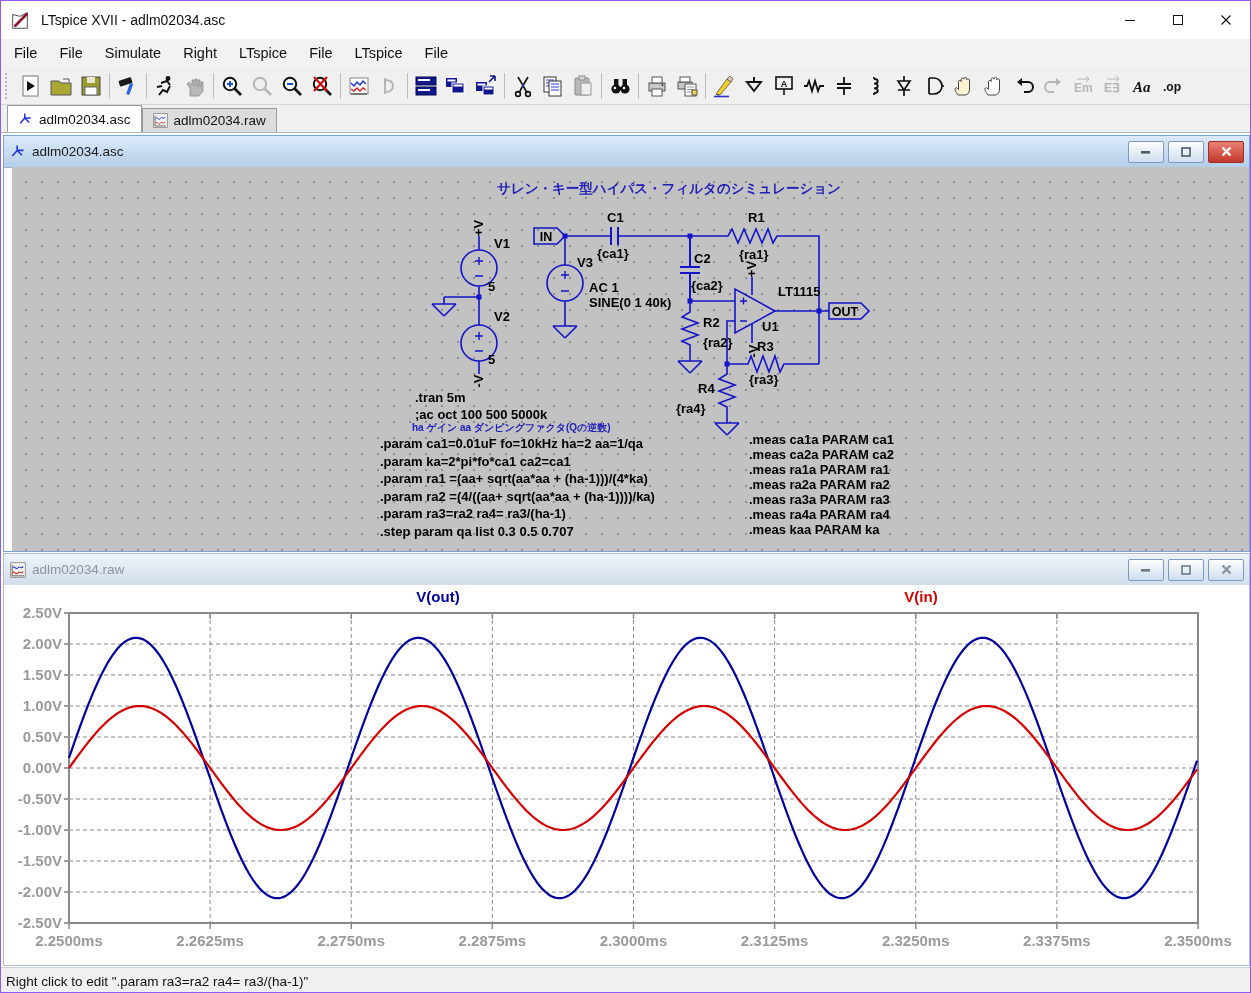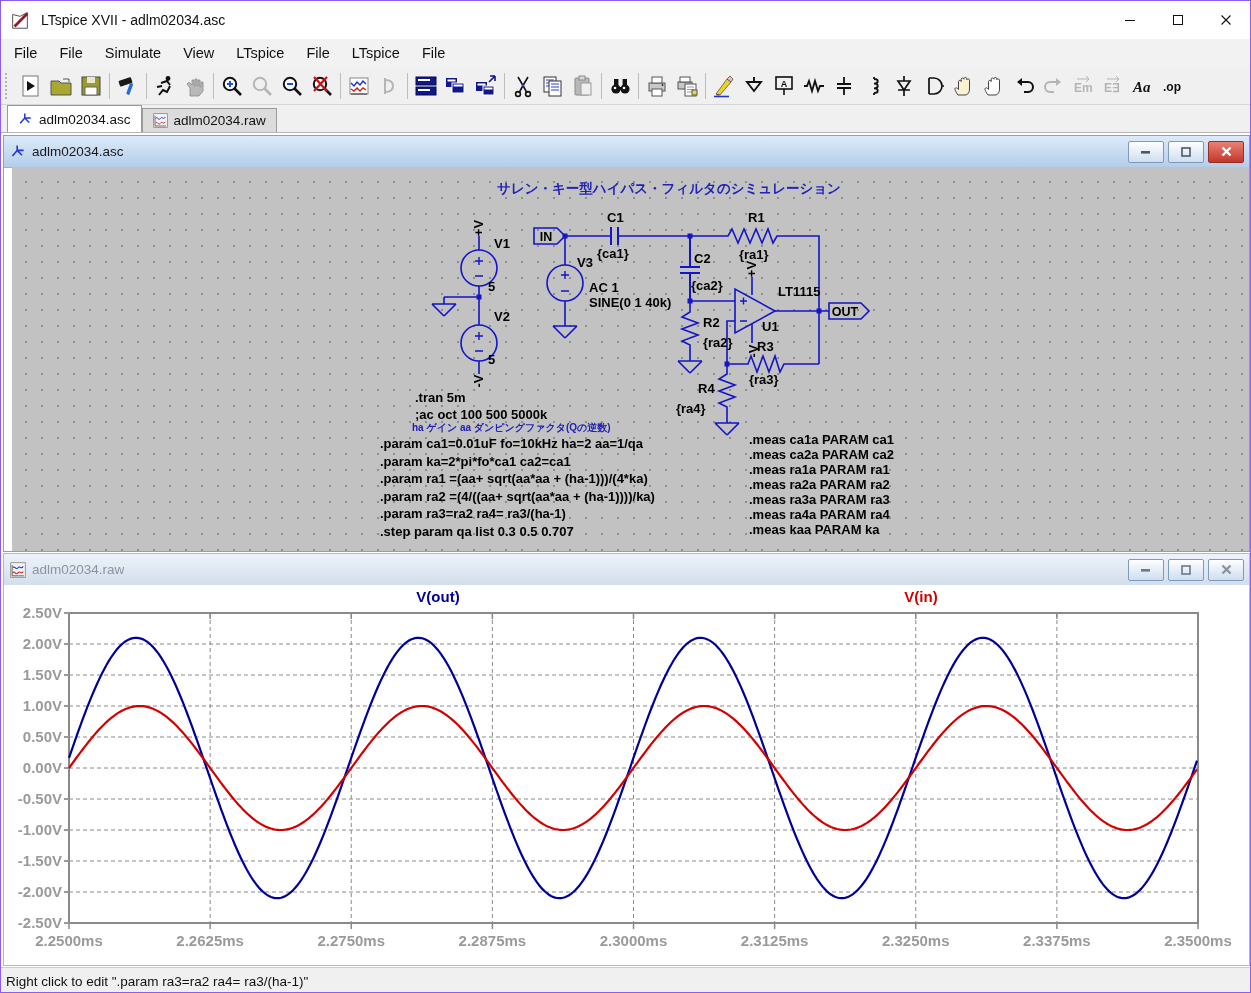--- a/index.html
+++ b/index.html
@@ -90,21 +90,21 @@
             <path d="M1.5 1.5l9 9M10.5 1.5l-9 9" stroke="#111" stroke-width="1.1"></path>
           </svg>
         </span>
     </div>
   </div>
 
   <div class="menubar" id="menubar">
       <span class="menu-item">File</span>
       <span class="menu-item">File</span>
       <span class="menu-item">Simulate</span>
-      <span class="menu-item">View</span>
+      <span class="menu-item">Right</span>
       <span class="menu-item">LTspice</span>
       <span class="menu-item">File</span>
       <span class="menu-item">LTspice</span>
       <span class="menu-item">File</span>
     </div>
 
   <div class="toolbar" id="toolbar">
     <span class="grip"></span>
   <span class="tb-btn">
         <svg viewBox="0 0 24 24" width="24" height="24">

